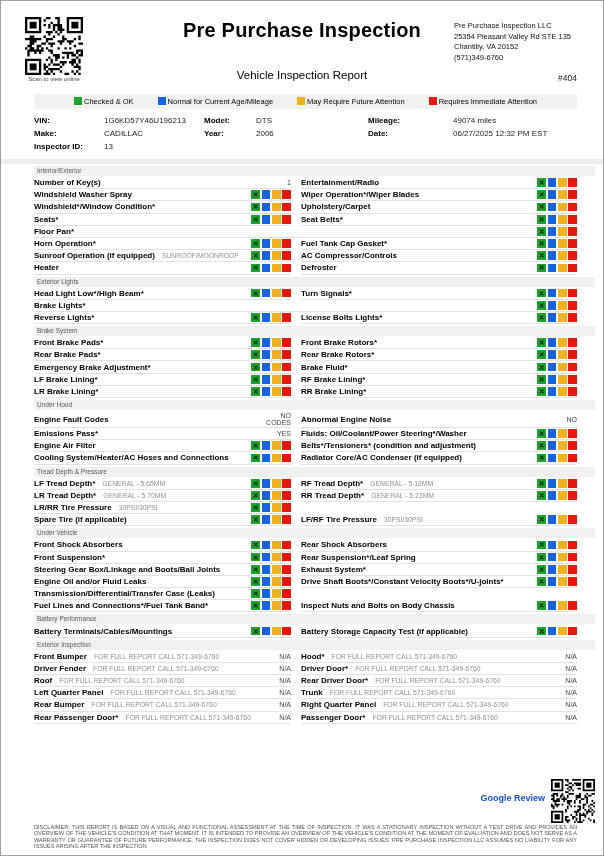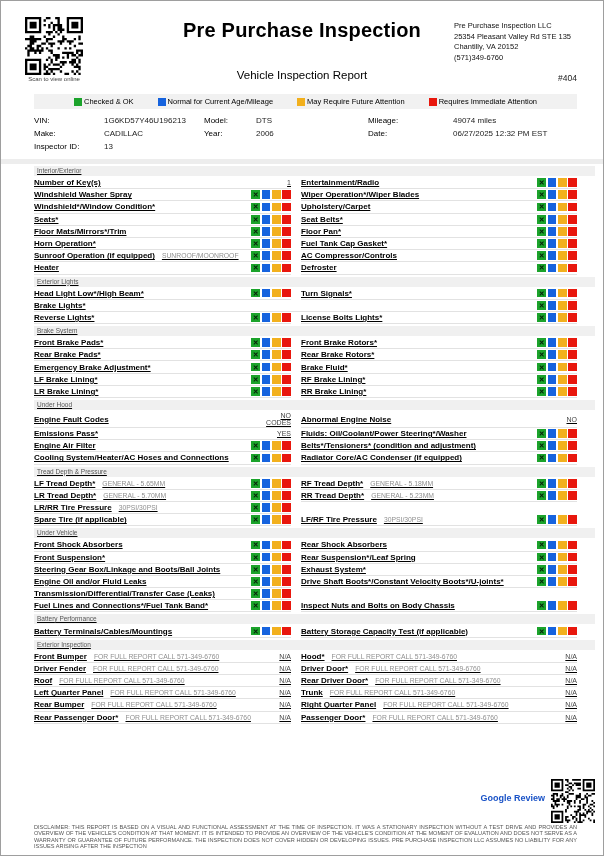--- a/index.html
+++ b/index.html
@@ -12,31 +12,31 @@
   .qr-wrap{position:absolute;left:24px;top:16px;width:58px;text-align:center;}
   .qr-wrap svg{width:58px;height:58px;display:block;}
   .qr-caption{font-size:6px;color:#444;margin-top:1px;}
   .title{text-align:center;padding-top:18px;font-size:20px;font-weight:bold;color:#000;letter-spacing:.2px;}
   .subtitle{text-align:center;margin-top:27px;font-size:11.5px;color:#000;}
   .company{position:absolute;left:453px;top:20px;font-size:7.5px;line-height:10.5px;color:#111;}
   .report-no{position:absolute;right:26px;top:72px;font-size:8.5px;color:#222;}
 
   
   .legend{height:15px;margin:3px 26px 0 33px;background:#f1f1f1;display:flex;align-items:center;justify-content:center;gap:24px;}
-  .lg-item{display:flex;align-items:flex-end;font-size:7.5px;color:#000;white-space:nowrap;}
+  .lg-item{display:flex;align-items:flex-start;font-size:7.5px;color:#000;white-space:nowrap;}
   .lg-sq{width:8px;height:8px;margin-right:2px;display:inline-block;}
 
   
   .vehicle{display:grid;grid-template-columns:70px 100px 52px 112px 85px 1fr;margin:5px 26px 0 33px;font-size:8px;line-height:13px;color:#222;}
-  .v-label{font-weight:normal;color:#000;}
+  .v-label{font-weight:bold;color:#000;}
 
   .divider{height:5px;background:#ededed;margin-top:6px;}
 
   
-  .sections{margin:2px 26px 0 33px;text-decoration:underline;}
+  .sections{margin:2px 26px 0 33px;}
   .sec-header{height:10px;line-height:10px;background:#f0f0f0;color:#555;font-size:6.5px;padding-left:3px;margin:2px -18px 1px 0;}
   .row{display:flex;align-items:stretch;}
   .cell{display:flex;align-items:center;border-bottom:1px solid #e2e2e2;min-height:12.2px;padding:1px 0;}
   .cell-l{width:257px;margin-right:10px;}
   .cell-r{flex:1;}
   .cell-empty{border-bottom:none;}
   .itm-label{font-size:8px;font-weight:bold;color:#000;white-space:nowrap;}
   .itm-note{font-size:6.8px;color:#8f8f8f;margin-left:7px;white-space:nowrap;}
   .sp{flex:1;}
   .itm-value{font-size:7px;color:#444;white-space:nowrap;}
@@ -210,32 +210,20 @@
             <span class="rsq" style="background: rgb(27, 163, 43);">
               <span class="xm">✕</span>
             </span>
             <span class="rsq" style="background: rgb(22, 99, 222);"></span>
             <span class="rsq" style="background: rgb(242, 176, 29);"></span>
             <span class="rsq" style="background: rgb(232, 23, 13);"></span>
           </span>
         </div>
       </div>
       <div class="row">
-        <div class="cell cell-l">
-          <span class="itm-label">Floor Mats/Mirrors*/Trim</span>
-          <span class="sp"></span>
-          <span class="rating">
-            <span class="rsq" style="background: rgb(27, 163, 43);">
-              <span class="xm">✕</span>
-            </span>
-            <span class="rsq" style="background: rgb(22, 99, 222);"></span>
-            <span class="rsq" style="background: rgb(242, 176, 29);"></span>
-            <span class="rsq" style="background: rgb(232, 23, 13);"></span>
-          </span>
-        </div>
         <div class="cell cell-r">
           <span class="itm-label">Floor Pan*</span>
           <span class="sp"></span>
           <span class="rating">
             <span class="rsq" style="background: rgb(27, 163, 43);">
               <span class="xm">✕</span>
             </span>
             <span class="rsq" style="background: rgb(22, 99, 222);"></span>
             <span class="rsq" style="background: rgb(242, 176, 29);"></span>
             <span class="rsq" style="background: rgb(232, 23, 13);"></span>

